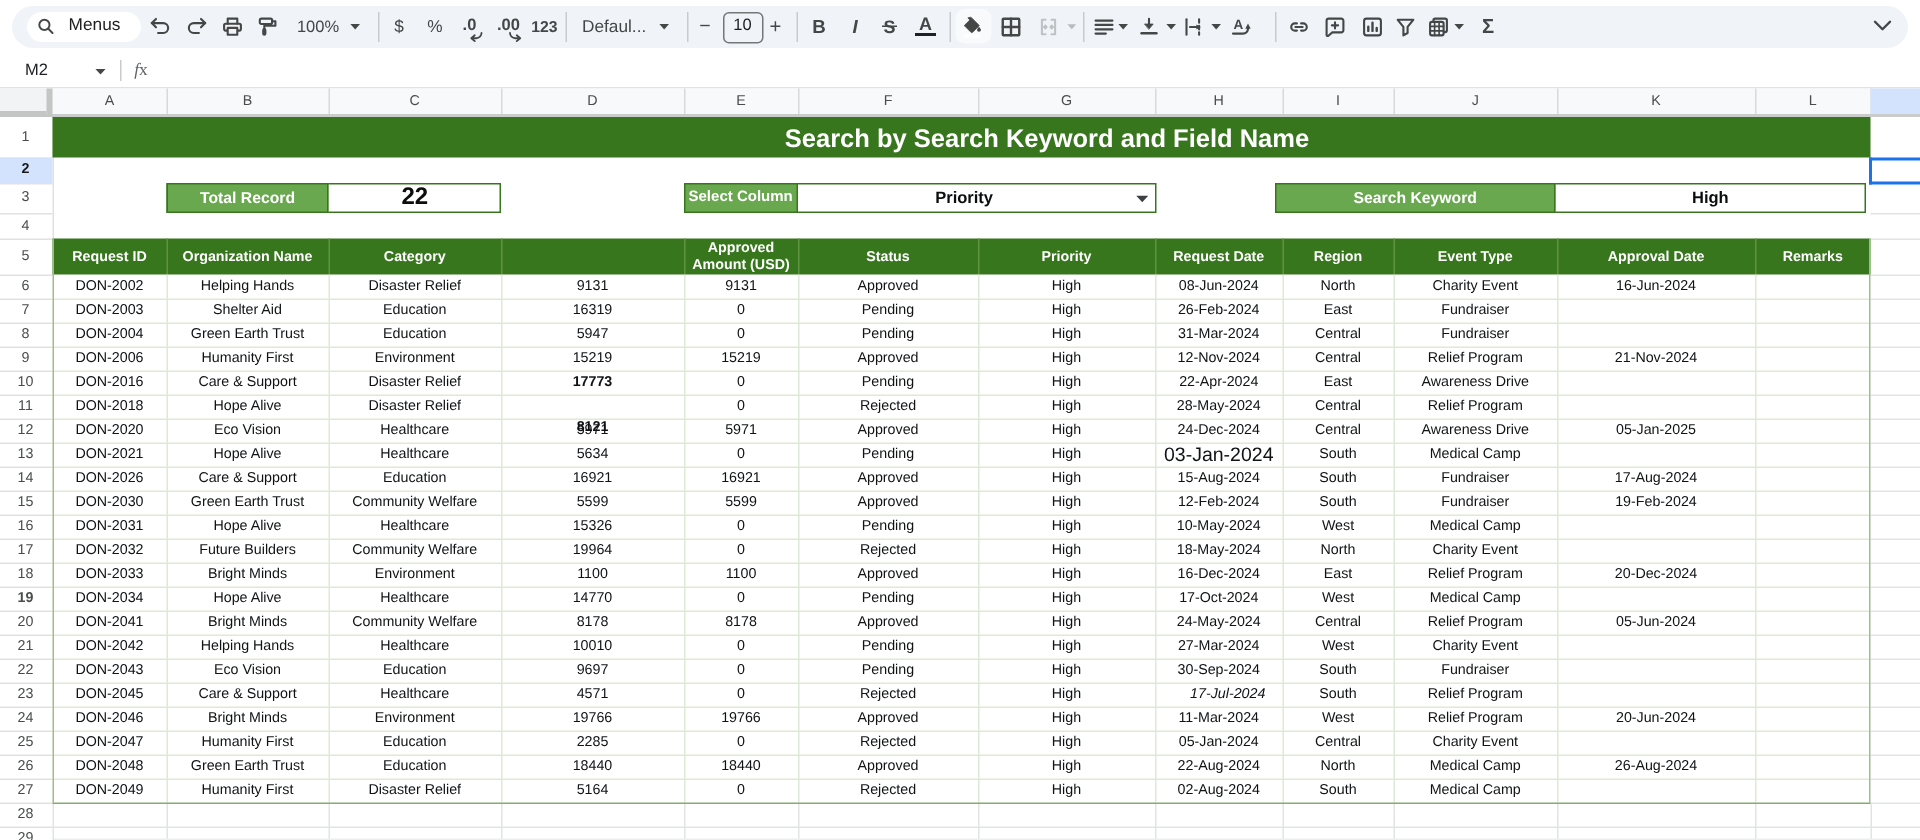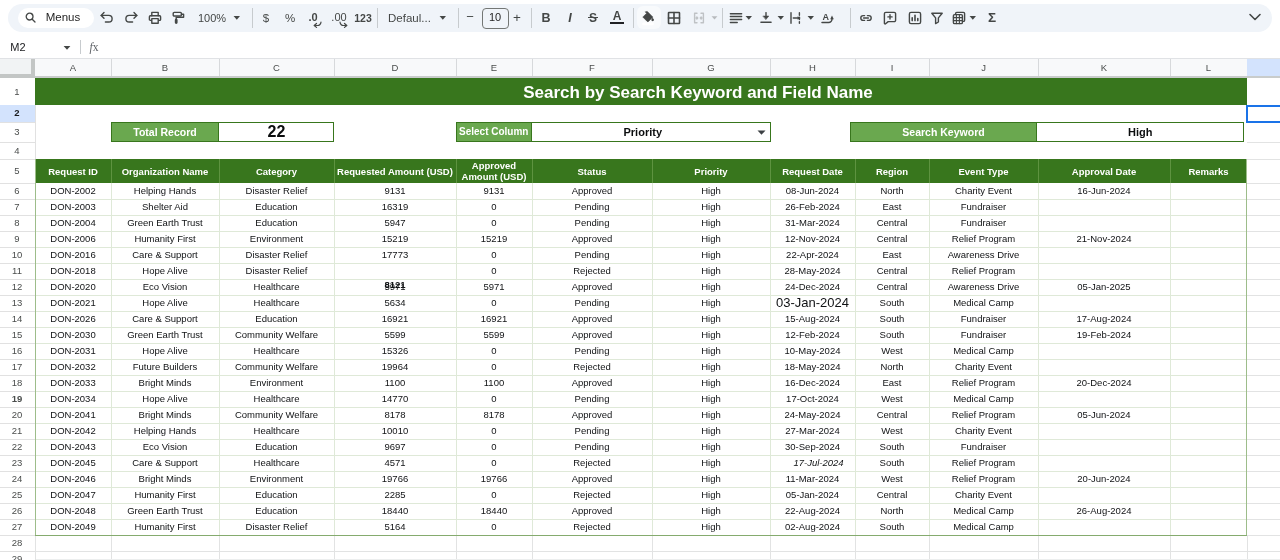--- a/index.html
+++ b/index.html
@@ -37,21 +37,21 @@
 <svg class="ab" style="left:232.8px;top:15.1px" width="7.6" height="5.4" viewBox="0 0 9 5.4">
       <path d="M0.7 0.7 H8.3 L4.5 5 Z" fill="#444746" stroke="none"></path>
     </svg>
 <div class="ab" style="left:252px;top:8px;width:1px;height:20px;background:#c7cbce;"></div>
 <div class="ct" style="left:256px;top:8.5px;width:20px;height:18px;line-height:18px;font-size:11.5px;font-weight:normal;color:#444746;">$</div>
 <div class="ct" style="left:280px;top:8.5px;width:20px;height:18px;line-height:18px;font-size:11.5px;font-weight:normal;color:#444746;">%</div>
 <div class="ct" style="left:302px;top:8px;width:22px;height:18px;line-height:18px;font-size:11px;font-weight:bold;color:#444746;">.0</div>
 <svg class="ab" style="left:313px;top:20.5px" width="9" height="7" viewBox="0 0 9 7">
       <path d="M8 1 a3.5 3.5 0 0 1 -3.5 3.5 H1.5 M3.5 2.5 L1.2 4.5 L3.5 6.4" stroke="#444746" stroke-width="1.2" fill="none" stroke-linecap="round" stroke-linejoin="round"></path>
     </svg>
-<div class="ct" style="left:326px;top:8px;width:26px;height:18px;line-height:18px;font-size:11px;font-weight:normal;color:#444746;">.00</div>
+<div class="ct" style="left:326px;top:8px;width:26px;height:18px;line-height:18px;font-size:11px;font-weight:bold;color:#444746;">.00</div>
 <svg class="ab" style="left:339px;top:20.5px" width="9" height="7" viewBox="0 0 9 7">
       <path d="M1 1 a3.5 3.5 0 0 0 3.5 3.5 H7.5 M5.5 2.5 L7.8 4.5 L5.5 6.4" stroke="#444746" stroke-width="1.2" fill="none" stroke-linecap="round" stroke-linejoin="round"></path>
     </svg>
 <div class="ct" style="left:351px;top:8.5px;width:24px;height:18px;line-height:18px;font-size:10.5px;font-weight:bold;color:#444746;">123</div>
 <div class="ab" style="left:377px;top:8px;width:1px;height:20px;background:#c7cbce;"></div>
 <div class="ct" style="left:388px;top:8.5px;width:48px;height:18px;line-height:18px;font-size:11.5px;font-weight:normal;color:#444746;text-align:left;">Defaul...</div>
 <svg class="ab" style="left:438.7px;top:15.1px" width="7.6" height="5.4" viewBox="0 0 9 5.4">
       <path d="M0.7 0.7 H8.3 L4.5 5 Z" fill="#444746" stroke="none"></path>
     </svg>
 <div class="ab" style="left:458px;top:8px;width:1px;height:20px;background:#c7cbce;"></div>
@@ -137,21 +137,21 @@
       <rect x="3.4" y="5.6" width="9" height="9" rx="1.2" fill="#f0f4f9"></rect>
       <path d="M3.4 8.6 H12.4 M3.4 11.6 H12.4 M6.4 5.6 V14.6 M9.4 5.6 V14.6" stroke-width="1.1"></path>
     </svg>
 <svg class="ab" style="left:969.2px;top:15.1px" width="7.6" height="5.4" viewBox="0 0 9 5.4">
       <path d="M0.7 0.7 H8.3 L4.5 5 Z" fill="#444746" stroke="none"></path>
     </svg>
 <div class="ct" style="left:982px;top:8px;width:20px;height:19px;line-height:19px;font-size:13.5px;font-weight:bold;color:#444746;">Σ</div>
 <svg class="ab" style="left:1248px;top:13px" width="14" height="9" viewBox="0 0 14 9">
       <path d="M2 1.5 L7 6.5 L12 1.5" fill="none" stroke="#444746" stroke-width="1.6" stroke-linecap="round" stroke-linejoin="round"></path>
     </svg>
-<div class="ct" style="left:4px;top:38px;width:28px;height:18px;line-height:18px;font-size:11px;font-weight:500;color:#202124;">M2</div>
+<div class="ct" style="left:4px;top:38px;width:28px;height:18px;line-height:18px;font-size:11px;font-weight:500;color:#202124;text-align:right;">M2</div>
 <svg class="ab" style="left:63px;top:44.6px" width="8" height="5.4" viewBox="0 0 9 5.4">
       <path d="M0.7 0.7 H8.3 L4.5 5 Z" fill="#444746" stroke="none"></path>
     </svg>
 <div class="ab" style="left:80px;top:40px;width:1px;height:14px;background:#c7cbce;"></div>
 <div class="ct" style="left:84px;top:38px;width:20px;height:18px;line-height:18px;font-size:11.5px;font-weight:normal;color:#5f6368;font-family:'Liberation Serif',serif;"><i>f</i>x</div>
 <div class="ab" style="left:0px;top:58px;width:1280px;height:1.2px;background:#e0e2e5;"></div>
 <div class="ab" style="left:0px;top:59.2px;width:1280px;height:16.8px;background:#f8f9fa;"></div>
 <div class="ct" style="left:35px;top:60px;width:76px;height:16px;line-height:16px;font-size:9.5px;font-weight:normal;color:#4a4d4c;">A</div>
 <div class="ab" style="left:111px;top:59.2px;width:1px;height:16.8px;background:#d7d9db;"></div>
 <div class="ct" style="left:111px;top:60px;width:108px;height:16px;line-height:16px;font-size:9.5px;font-weight:normal;color:#4a4d4c;">B</div>
@@ -298,21 +298,20 @@
 <div class="ab" style="left:850px;top:121.5px;width:187px;height:20.5px;background:#6aa84f;border:1.4px solid #38761d;box-sizing:border-box;"></div>
 <div class="ct" style="left:850px;top:121.5px;width:187px;height:20.5px;line-height:20.5px;font-size:10.5px;font-weight:bold;color:#fff;">Search Keyword</div>
 <div class="ct" style="left:1037px;top:121.5px;width:206.5px;height:20.5px;line-height:20.5px;font-size:11px;font-weight:bold;color:#0b0d0e;">High</div>
 <div class="ab" style="left:35px;top:159px;width:1212px;height:24px;background:#38761d;"></div>
 <div class="ct" style="left:35px;top:159px;width:76px;height:24px;font-size:9.5px;font-weight:bold;color:#fff;display:flex;align-items:center;justify-content:center;line-height:11px;">Request ID</div>
 <div class="ab" style="left:111px;top:159px;width:1px;height:24px;background:#5e9340;"></div>
 <div class="ct" style="left:111px;top:159px;width:108px;height:24px;font-size:9.5px;font-weight:bold;color:#fff;display:flex;align-items:center;justify-content:center;line-height:11px;">Organization Name</div>
 <div class="ab" style="left:219px;top:159px;width:1px;height:24px;background:#5e9340;"></div>
 <div class="ct" style="left:219px;top:159px;width:115px;height:24px;font-size:9.5px;font-weight:bold;color:#fff;display:flex;align-items:center;justify-content:center;line-height:11px;">Category</div>
 <div class="ab" style="left:334px;top:159px;width:1px;height:24px;background:#5e9340;"></div>
-<div class="ct" style="left:334px;top:159px;width:122px;height:24px;font-size:9.5px;font-weight:bold;color:#fff;display:flex;align-items:center;justify-content:center;line-height:11px;">Requested Amount (USD)</div>
 <div class="ab" style="left:456px;top:159px;width:1px;height:24px;background:#5e9340;"></div>
 <div class="ct" style="left:456px;top:159px;width:76px;height:24px;font-size:9.5px;font-weight:bold;color:#fff;display:flex;align-items:center;justify-content:center;line-height:11px;">Approved<br>Amount (USD)</div>
 <div class="ab" style="left:532px;top:159px;width:1px;height:24px;background:#5e9340;"></div>
 <div class="ct" style="left:532px;top:159px;width:120px;height:24px;font-size:9.5px;font-weight:bold;color:#fff;display:flex;align-items:center;justify-content:center;line-height:11px;">Status</div>
 <div class="ab" style="left:652px;top:159px;width:1px;height:24px;background:#5e9340;"></div>
 <div class="ct" style="left:652px;top:159px;width:118px;height:24px;font-size:9.5px;font-weight:bold;color:#fff;display:flex;align-items:center;justify-content:center;line-height:11px;">Priority</div>
 <div class="ab" style="left:770px;top:159px;width:1px;height:24px;background:#5e9340;"></div>
 <div class="ct" style="left:770px;top:159px;width:85px;height:24px;font-size:9.5px;font-weight:bold;color:#fff;display:flex;align-items:center;justify-content:center;line-height:11px;">Request Date</div>
 <div class="ab" style="left:855px;top:159px;width:1px;height:24px;background:#5e9340;"></div>
 <div class="ct" style="left:855px;top:159px;width:74px;height:24px;font-size:9.5px;font-weight:bold;color:#fff;display:flex;align-items:center;justify-content:center;line-height:11px;">Region</div>
@@ -395,21 +394,21 @@
 <div class="ct" style="left:456px;top:231px;width:76px;height:16px;line-height:16px;font-size:9.5px;font-weight:normal;color:#101214;">15219</div>
 <div class="ct" style="left:532px;top:231px;width:120px;height:16px;line-height:16px;font-size:9.5px;font-weight:normal;color:#101214;">Approved</div>
 <div class="ct" style="left:652px;top:231px;width:118px;height:16px;line-height:16px;font-size:9.5px;font-weight:normal;color:#101214;">High</div>
 <div class="ct" style="left:770px;top:231px;width:85px;height:16px;line-height:16px;font-size:9.5px;font-weight:normal;color:#101214;">12-Nov-2024</div>
 <div class="ct" style="left:855px;top:231px;width:74px;height:16px;line-height:16px;font-size:9.5px;font-weight:normal;color:#101214;">Central</div>
 <div class="ct" style="left:929px;top:231px;width:109px;height:16px;line-height:16px;font-size:9.5px;font-weight:normal;color:#101214;">Relief Program</div>
 <div class="ct" style="left:1038px;top:231px;width:132px;height:16px;line-height:16px;font-size:9.5px;font-weight:normal;color:#101214;">21-Nov-2024</div>
 <div class="ct" style="left:35px;top:247px;width:76px;height:16px;line-height:16px;font-size:9.5px;font-weight:normal;color:#101214;">DON-2016</div>
 <div class="ct" style="left:111px;top:247px;width:108px;height:16px;line-height:16px;font-size:9.5px;font-weight:normal;color:#101214;">Care &amp; Support</div>
 <div class="ct" style="left:219px;top:247px;width:115px;height:16px;line-height:16px;font-size:9.5px;font-weight:normal;color:#101214;">Disaster Relief</div>
-<div class="ct" style="left:334px;top:247px;width:122px;height:16px;line-height:16px;font-size:9.5px;font-weight:normal;color:#101214;">17773</div>
+<div class="ct" style="left:334px;top:247px;width:122px;height:16px;line-height:16px;font-size:9.5px;font-weight:bold;color:#101214;">17773</div>
 <div class="ct" style="left:456px;top:247px;width:76px;height:16px;line-height:16px;font-size:9.5px;font-weight:normal;color:#101214;">0</div>
 <div class="ct" style="left:532px;top:247px;width:120px;height:16px;line-height:16px;font-size:9.5px;font-weight:normal;color:#101214;">Pending</div>
 <div class="ct" style="left:652px;top:247px;width:118px;height:16px;line-height:16px;font-size:9.5px;font-weight:normal;color:#101214;">High</div>
 <div class="ct" style="left:770px;top:247px;width:85px;height:16px;line-height:16px;font-size:9.5px;font-weight:normal;color:#101214;">22-Apr-2024</div>
 <div class="ct" style="left:855px;top:247px;width:74px;height:16px;line-height:16px;font-size:9.5px;font-weight:normal;color:#101214;">East</div>
 <div class="ct" style="left:929px;top:247px;width:109px;height:16px;line-height:16px;font-size:9.5px;font-weight:normal;color:#101214;">Awareness Drive</div>
 <div class="ct" style="left:35px;top:263px;width:76px;height:16px;line-height:16px;font-size:9.5px;font-weight:normal;color:#101214;">DON-2018</div>
 <div class="ct" style="left:111px;top:263px;width:108px;height:16px;line-height:16px;font-size:9.5px;font-weight:normal;color:#101214;">Hope Alive</div>
 <div class="ct" style="left:219px;top:263px;width:115px;height:16px;line-height:16px;font-size:9.5px;font-weight:normal;color:#101214;">Disaster Relief</div>
 <div class="ct" style="left:334px;top:277px;width:122px;height:16px;line-height:16px;font-size:9.5px;font-weight:bold;color:#101214;">8121</div>

